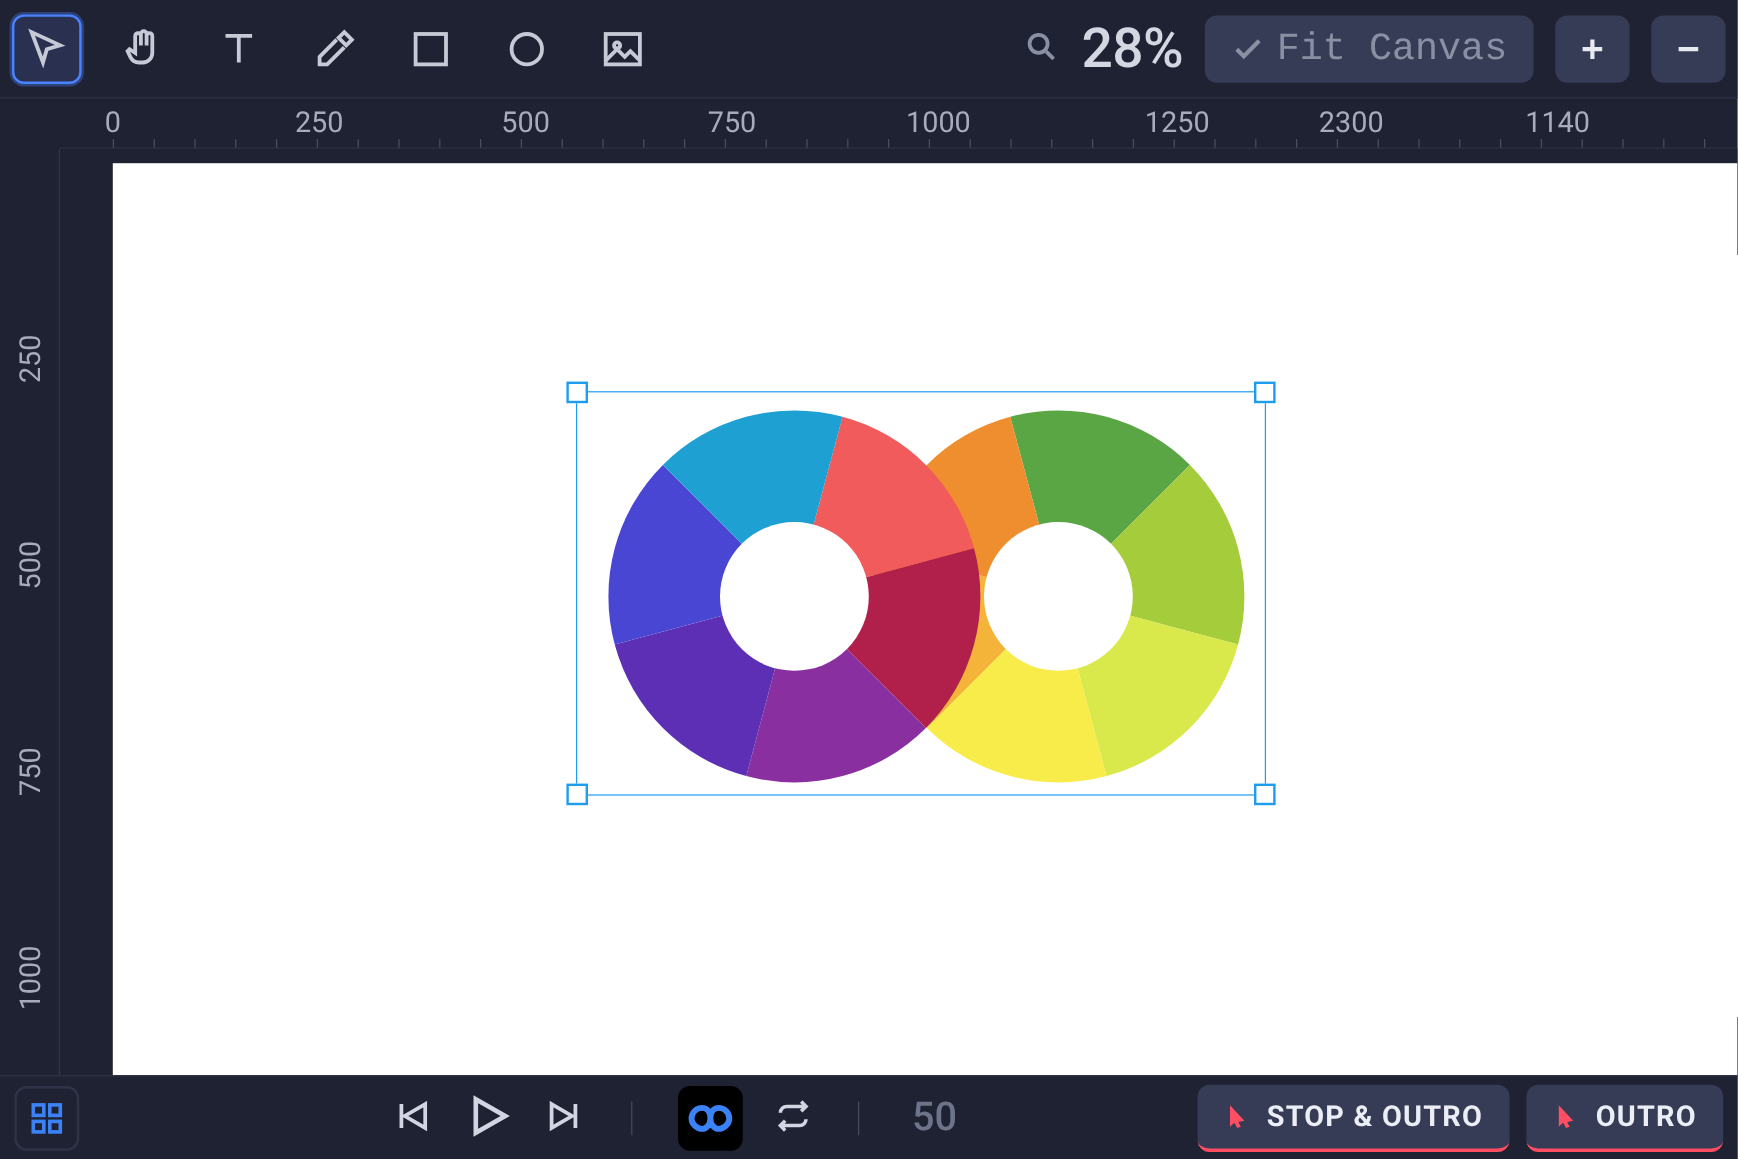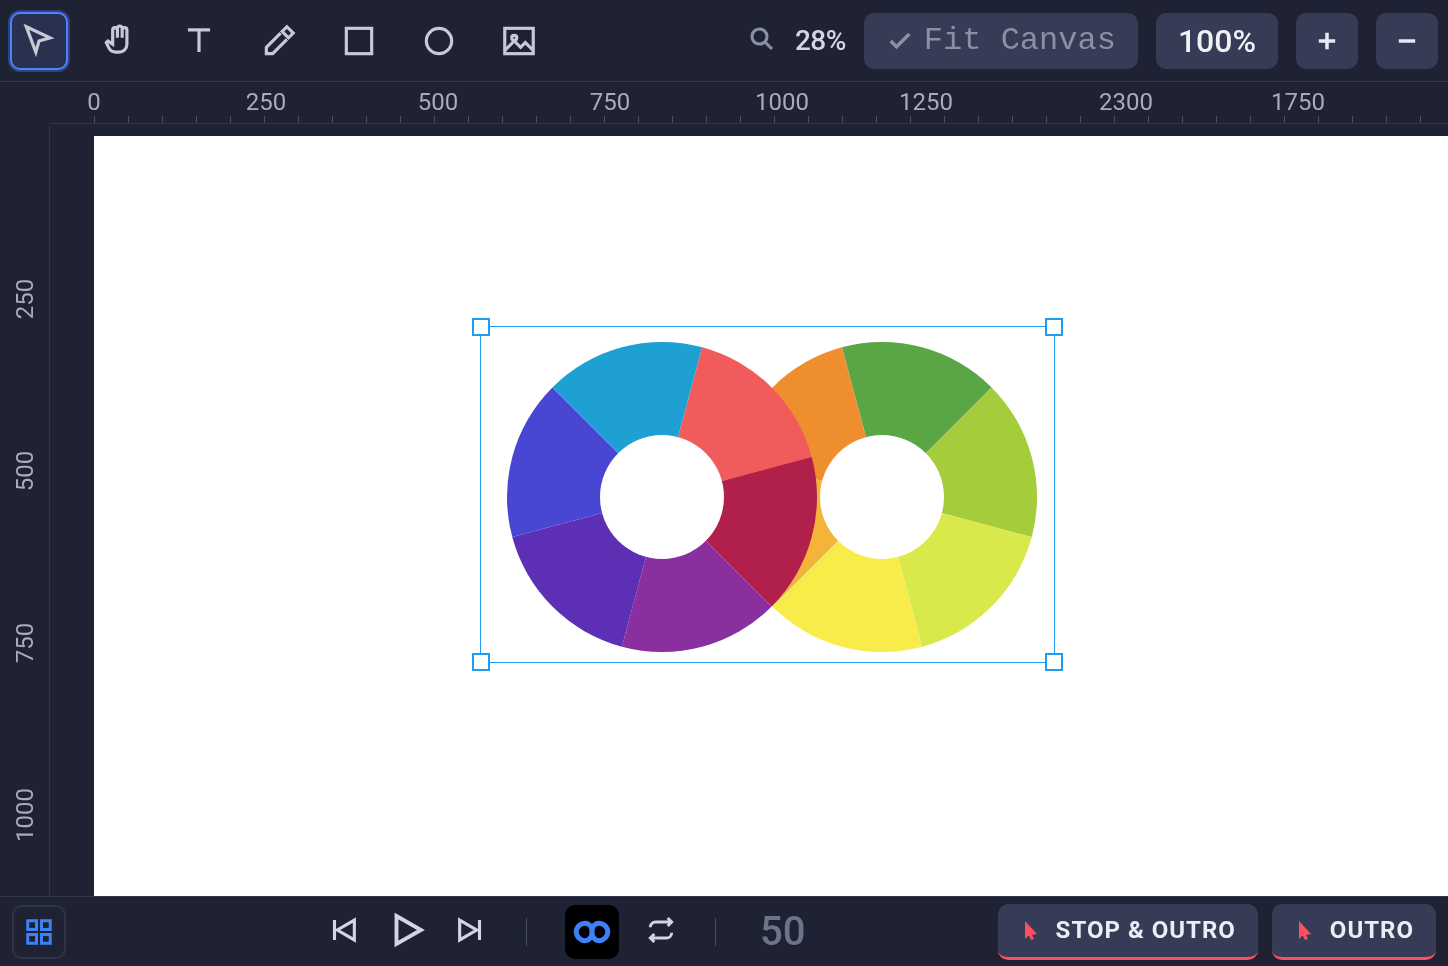--- a/index.html
+++ b/index.html
@@ -24,21 +24,21 @@
     border-radius:10px; cursor:pointer;
   }
   .tool-btn.selected {
     background:#2a3150; border:2px solid #4b82ff;
     box-shadow:0 0 0 2px rgba(75,130,255,.35);
   }
   .tool-btn svg { width:38px; height:38px; stroke:#c6cad6; fill:none; stroke-width:2; }
   .spacer { flex:1; }
   .zoom-area { display:flex; align-items:center; gap:18px; }
   .zoom-search-icon svg { width:30px; height:30px; stroke:#8a90a3; fill:none; stroke-width:2.5; }
-  .zoom-pct  { font-size:28px; font-weight:500; color:#d4d7e2; letter-spacing:-0.5px; }
+  .zoom-pct  { font-size:46px; font-weight:500; color:#d4d7e2; letter-spacing:-0.5px; }
   .pill {
     display:flex; align-items:center; justify-content:center; gap:10px;
     background:#363c56; border-radius:10px;
     height:56px; padding:0 22px; cursor:pointer;
     font-size:32px; font-weight:500; color:#f0f1f5;
   }
   .pill.muted { color:#8a90a4;font-family:Liberation Mono, monospace; }
   .pill.icon-only { width:62px; padding:0; }
   .pill svg { width:28px; height:28px; }
 
@@ -99,21 +99,21 @@
   .play-controls { display:flex; align-items:center; gap:26px; margin-left:260px; }
   .pc-btn svg { width:34px; height:34px; stroke:#d3d6e2; fill:none; stroke-width:2.2; }
   .play-big svg { width:42px; height:42px; }
   .divider { width:1px; height:28px; background:#474d63; margin:0 12px; }
   .loop-btn {
     width:54px; height:54px; border-radius:10px; background:#000;
     display:flex; align-items:center; justify-content:center; cursor:pointer;
   }
   .loop-btn svg{ width:42px; height:42px; }
   .repeat-btn svg { width:32px; height:32px; stroke:#d3d6e2; fill:none; stroke-width:2.2; }
-  .frame-num { font-size:40px; color:#6d7389; font-weight:500; margin-left:6px;}
+  .frame-num { font-size:33px; color:#6d7389; font-weight:500; margin-left:6px;}
   .right-btns { margin-left:auto; display:flex; gap:14px;justify-content:center; }
   .big-btn {
     display:flex; align-items:center; gap:12px;
     height:56px; padding:0 22px; border-radius:10px;
     background:#363c56; border-bottom:3px solid #ff4d62;
     font-size:24px; font-weight:700; letter-spacing:1px;
     color:#eceef5; cursor:pointer;
   }
   .big-btn svg { width:24px; height:24px; fill:#ff4d62; }
 </style>
@@ -171,46 +171,43 @@
         </svg>
     </span>
     <span class="zoom-pct">28%</span>
 
     <div class="pill muted">
       <svg viewBox="0 0 24 24" style="stroke:#8a90a4;fill:none;stroke-width:3">
           <path d="M4 12l5 5L20 6"></path>
         </svg>
       <span>Fit Canvas</span>
     </div>
-    <div class="pill">
-      <span>100%</span>
-    </div>
     <div class="pill icon-only">
       <svg viewBox="0 0 24 24" style="stroke:#e8eaf2;stroke-width:3">
           <path d="M12 5v14M5 12h14"></path>
         </svg>
     </div>
     <div class="pill icon-only">
       <svg viewBox="0 0 24 24" style="stroke:#e8eaf2;stroke-width:3">
           <path d="M5 12h14"></path>
         </svg>
     </div>
   </div>
 </div>
 
 <div class="workspace">
   <div class="ruler-h" id="rulerH">
       <span class="tick" style="left: 44px;">0</span>
       <span class="tick" style="left: 216px;">250</span>
       <span class="tick" style="left: 388px;">500</span>
       <span class="tick" style="left: 560px;">750</span>
       <span class="tick" style="left: 732px;">1000</span>
-      <span class="tick" style="left: 876px; text-align: center;">1250</span>
+      <span class="tick" style="left: 931px; text-align: center;">1250</span>
       <span class="tick" style="left: 1076px;">2300</span>
-      <span class="tick" style="left: 1248px;">1750</span>
+      <span class="tick" style="left: 1248px;">1140</span>
       <div class="minor" style="left: 44px;"></div>
       <div class="minor" style="left: 78px;"></div>
       <div class="minor" style="left: 112px;"></div>
       <div class="minor" style="left: 146px;"></div>
       <div class="minor" style="left: 180px;"></div>
       <div class="minor" style="left: 214px;"></div>
       <div class="minor" style="left: 248px;"></div>
       <div class="minor" style="left: 282px;"></div>
       <div class="minor" style="left: 316px;"></div>
       <div class="minor" style="left: 350px;"></div>

